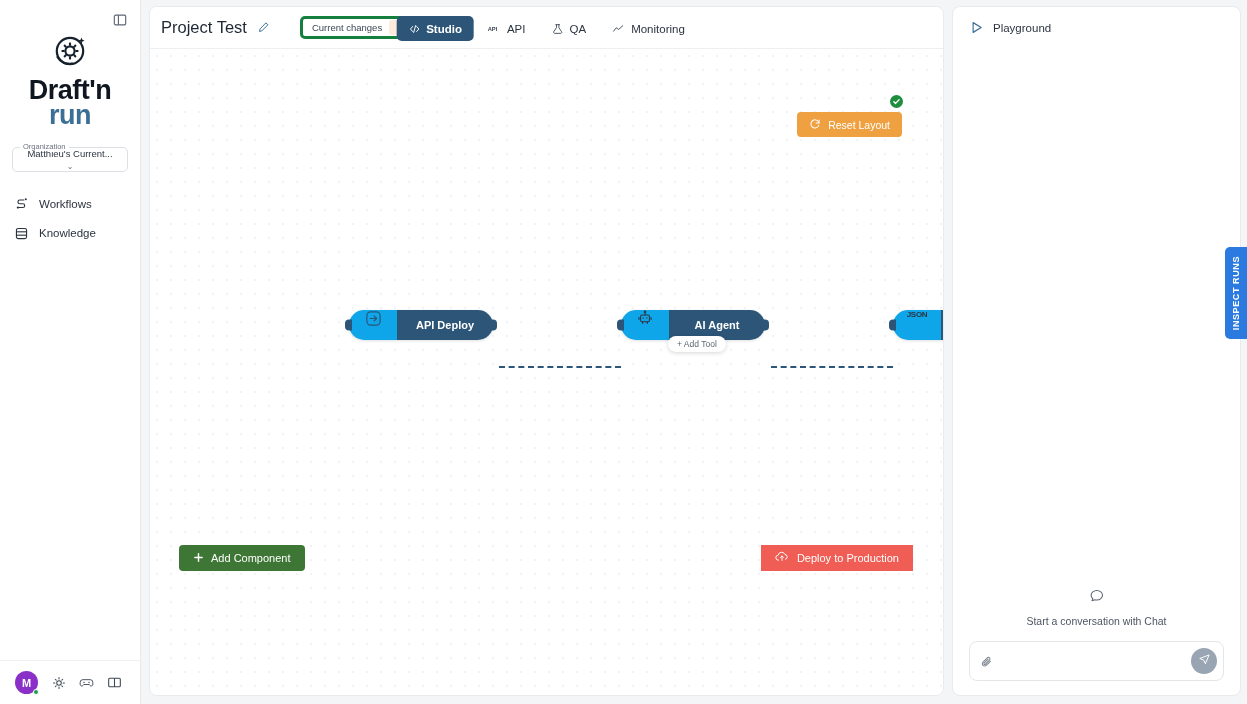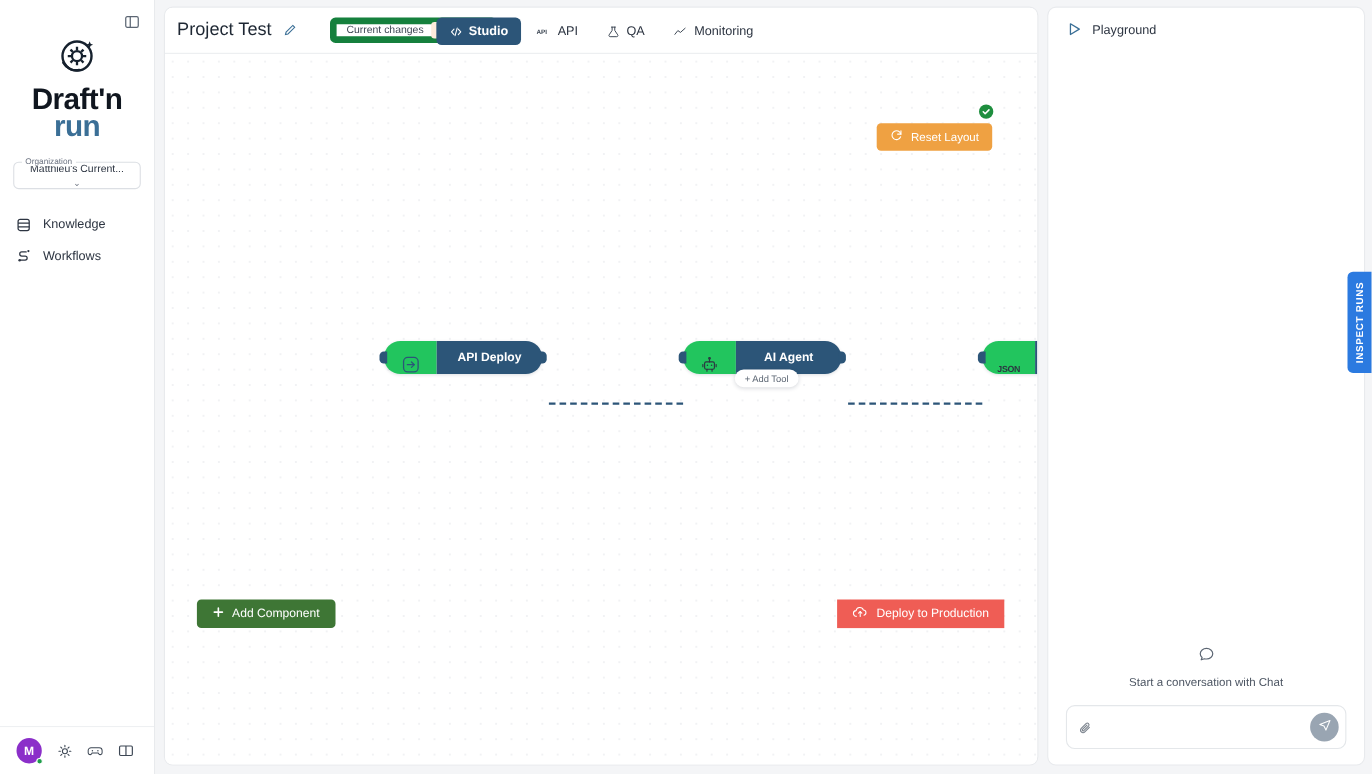--- a/index.html
+++ b/index.html
@@ -121,21 +121,21 @@
     z-index: 5;
   }
   .proj-title {
     font-size: 16.5px; color: #1e2733; font-weight: normal;
     margin-left: 3px;
   }
   .edit-ico { margin-left: 10px; cursor: pointer; display:flex; }
   .changes-chip {
     margin-left: 30px;
     height: 23px;
-    border: 6px solid #15803d;
+    border: 3px solid #15803d;
     border-radius: 5px;
     display: flex; align-items: center;
     padding: 0 6px 0 9px; gap: 7px;
     background: #fff; cursor: pointer;
   }
   .changes-label { font-size: 9.5px; color: #3d4754; }
   .draft-badge {
     background: #fdebdc; color: #e2851f;
     font-size: 9.5px; border-radius: 3px;
     padding: 2px 7px;
@@ -186,23 +186,23 @@
     position: absolute;
     height: 30px;
     display: flex; align-items: stretch;
     border-radius: 16px;
     background: #fff;
     box-shadow: 0 1px 3px rgba(20,34,54,0.14);
     cursor: pointer;
   }
   .node-ico {
     width: 48px;
-    display: flex; align-items: flex-end; justify-content: center;
+    display: flex; align-items: flex-start; justify-content: center;
     border-radius: 16px 0 0 16px;
-    background: #22c55e;
+    background: #0ea5e9;
     color: #2c5578;
   }
   .node-body {
     background: #2c5578; color: #fff;
     border-radius: 0 16px 16px 0;
     display: flex; align-items: center; justify-content: center;
     font-size: 11px; font-weight: bold;
     padding: 0 10px;
     min-width: 96px;
   }
@@ -346,37 +346,37 @@
 
     <div class="org-box">
       <span class="org-legend">Organization</span>
       <span class="org-value">Matthieu's Current...</span>
       <span class="org-caret">⌄</span>
     </div>
 
     <nav class="nav">
       <div class="nav-item">
         <span class="nav-icon">
+          <svg width="15" height="15" viewBox="0 0 16 16" fill="none" stroke="#2c3441" stroke-width="1.2" stroke-linecap="round">
+            <path d="M10.5 3.2H6.2a2 2 0 0 0 0 4h3.2a2 2 0 0 1 0 4H4.6"></path>
+            <circle cx="4.1" cy="11.2" r="1.2" fill="#2c3441" stroke="none"></circle>
+            <circle cx="12.6" cy="2.4" r="1.1" fill="#2c3441" stroke="none"></circle>
+          </svg>
+        </span>
+        <span class="nav-label">Workflows</span>
+      </div>
+      <div class="nav-item">
+        <span class="nav-icon">
           <svg width="15" height="15" viewBox="0 0 16 16" fill="none" stroke="#2c3441" stroke-width="1.2">
             <rect x="2.6" y="2.6" width="10.8" height="10.8" rx="2"></rect>
             <line x1="2.6" y1="6.2" x2="13.4" y2="6.2"></line>
             <line x1="2.6" y1="9.8" x2="13.4" y2="9.8"></line>
           </svg>
         </span>
         <span class="nav-label">Knowledge</span>
-      </div>
-      <div class="nav-item">
-        <span class="nav-icon">
-          <svg width="15" height="15" viewBox="0 0 16 16" fill="none" stroke="#2c3441" stroke-width="1.2" stroke-linecap="round">
-            <path d="M10.5 3.2H6.2a2 2 0 0 0 0 4h3.2a2 2 0 0 1 0 4H4.6"></path>
-            <circle cx="4.1" cy="11.2" r="1.2" fill="#2c3441" stroke="none"></circle>
-            <circle cx="12.6" cy="2.4" r="1.1" fill="#2c3441" stroke="none"></circle>
-          </svg>
-        </span>
-        <span class="nav-label">Workflows</span>
       </div>
     </nav>
 
     <div class="sb-bottom">
       <div class="avatar">
         <span>M</span>
         <span class="avatar-dot"></span>
       </div>
       <div class="sb-ico">
         <svg width="14" height="14" viewBox="0 0 16 16" fill="none" stroke="#3d4754" stroke-width="1.15" stroke-linecap="round">

